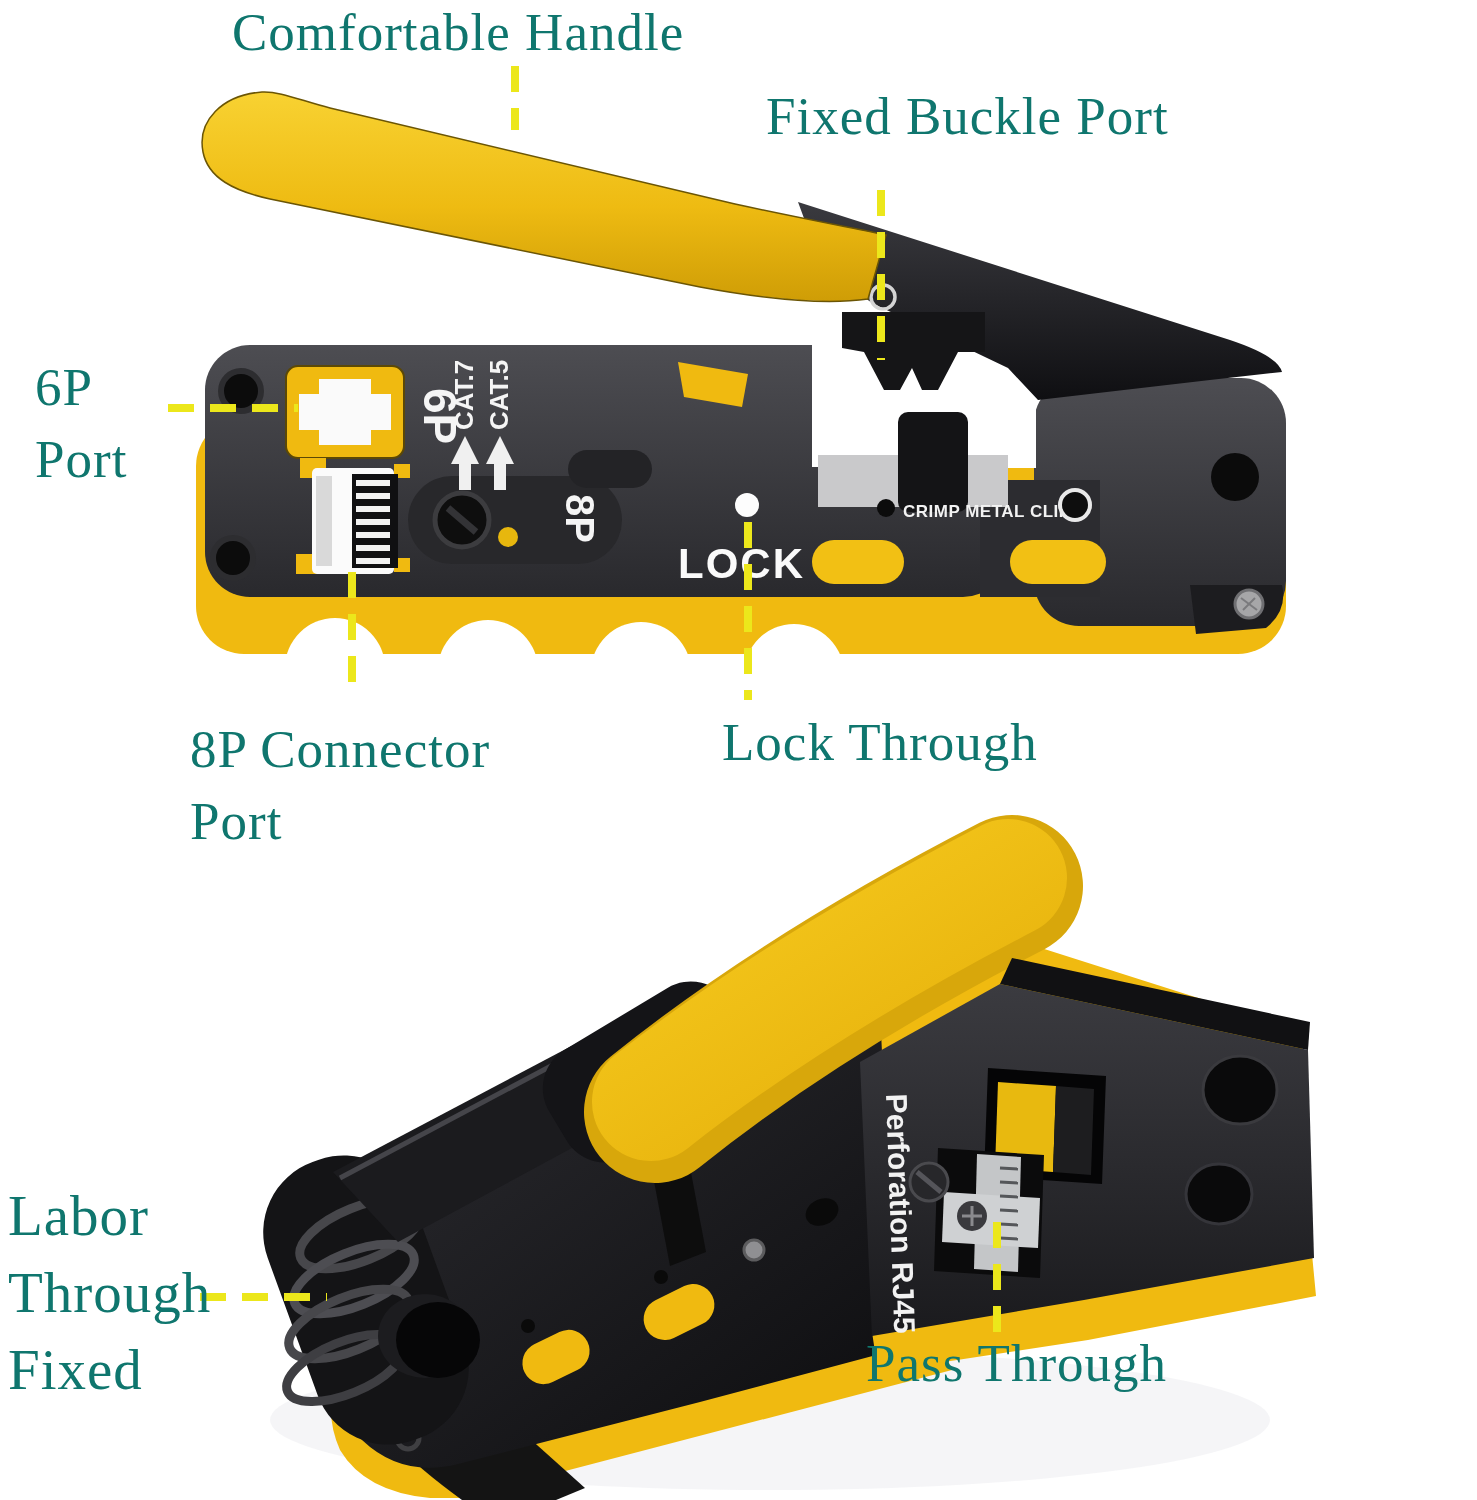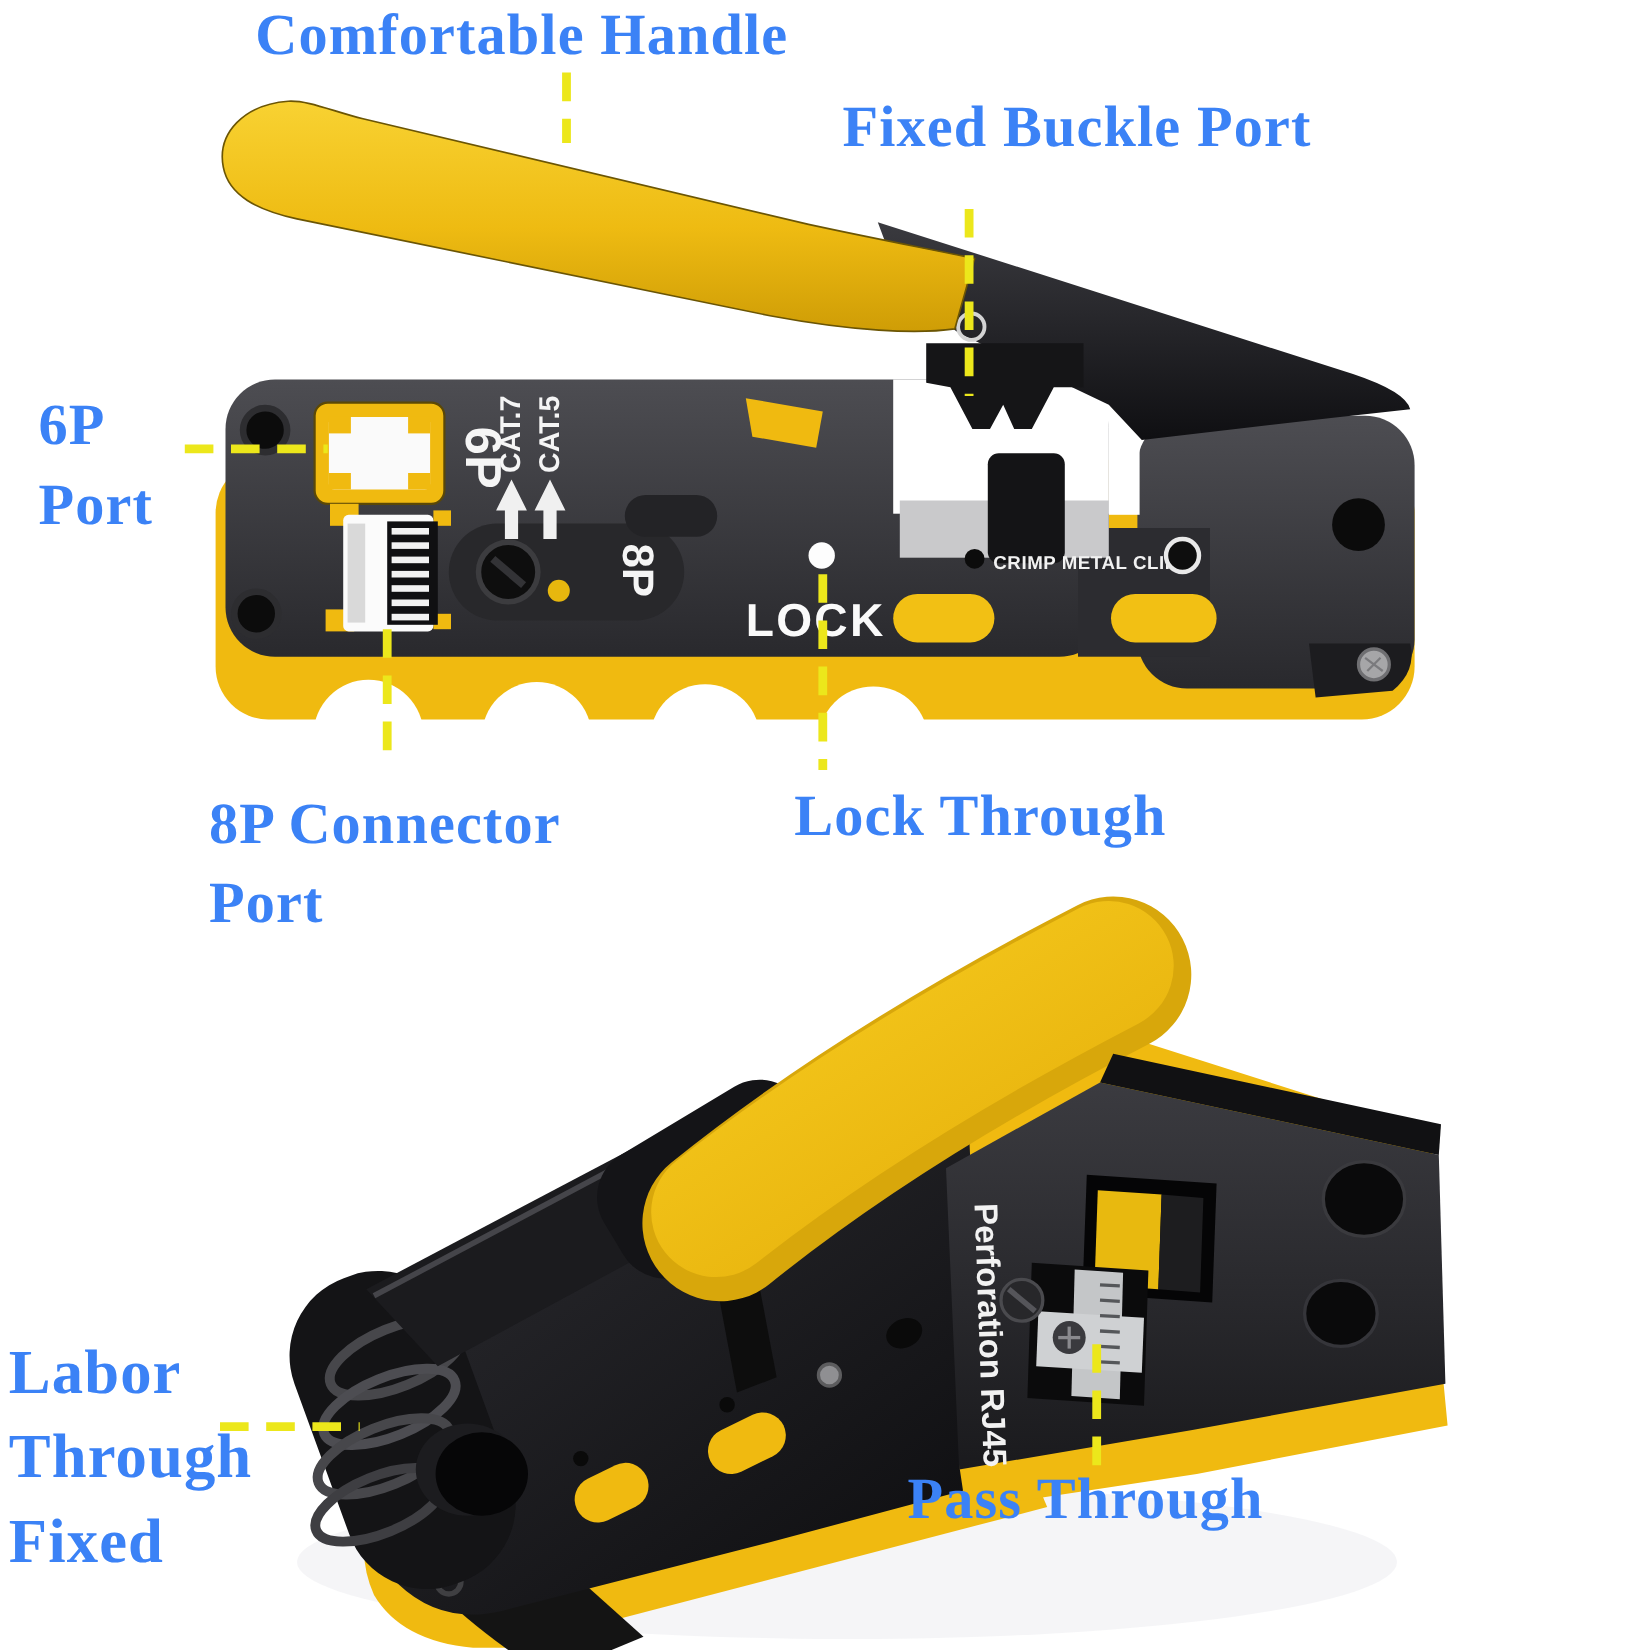--- a/index.html
+++ b/index.html
@@ -1,22 +1,22 @@
 <!DOCTYPE html>
 <html><head>
 <meta charset="utf-8">
 <style>
   html,body{margin:0;padding:0;background:#fff;}
   .stage{position:relative;width:1477px;height:1500px;background:#ffffff;overflow:hidden;
          font-family:"Liberation Serif","DejaVu Serif",serif;}
   .tool-art{position:absolute;inset:0;width:1477px;height:1500px;display:block;}
-  .callout{position:absolute;color:#3b82f6;font-weight:700;line-height:1.16;
+  .callout{position:absolute;color:#0f766e;font-weight:400;line-height:1.16;
            font-family:"Liberation Serif","DejaVu Serif",serif;white-space:nowrap;}
   .cl-lg{font-size:53px;letter-spacing:1px;}
-  .cl-xl{font-size:57px;letter-spacing:1px;margin-top:32px;}
+  .cl-xl{font-size:57px;letter-spacing:1px;}
   .cl-lg div,.cl-xl div{line-height:1.35;}
   svg text{font-family:"Liberation Sans","DejaVu Sans",sans-serif;font-weight:700;}
 </style>
 </head>
 <body>
 
 <div class="stage">
 
 <svg class="tool-art" viewBox="0 0 1477 1500">
   <defs>
@@ -243,17 +243,17 @@
 <div class="callout cl-lg" style="left:722px;top:712px;">
   <span>Lock Through</span>
 </div>
 
 <div class="callout cl-xl" style="left:8px;top:1178px;">
   <div>Labor</div>
   <div>Through</div>
   <div>Fixed</div>
 </div>
 
-<div class="callout cl-lg" style="left:825px;top:1328px;">
+<div class="callout cl-lg" style="left:866px;top:1328px;">
   <div>Pass Through</div>
 </div>
 
 </div>
 
 </body></html>

